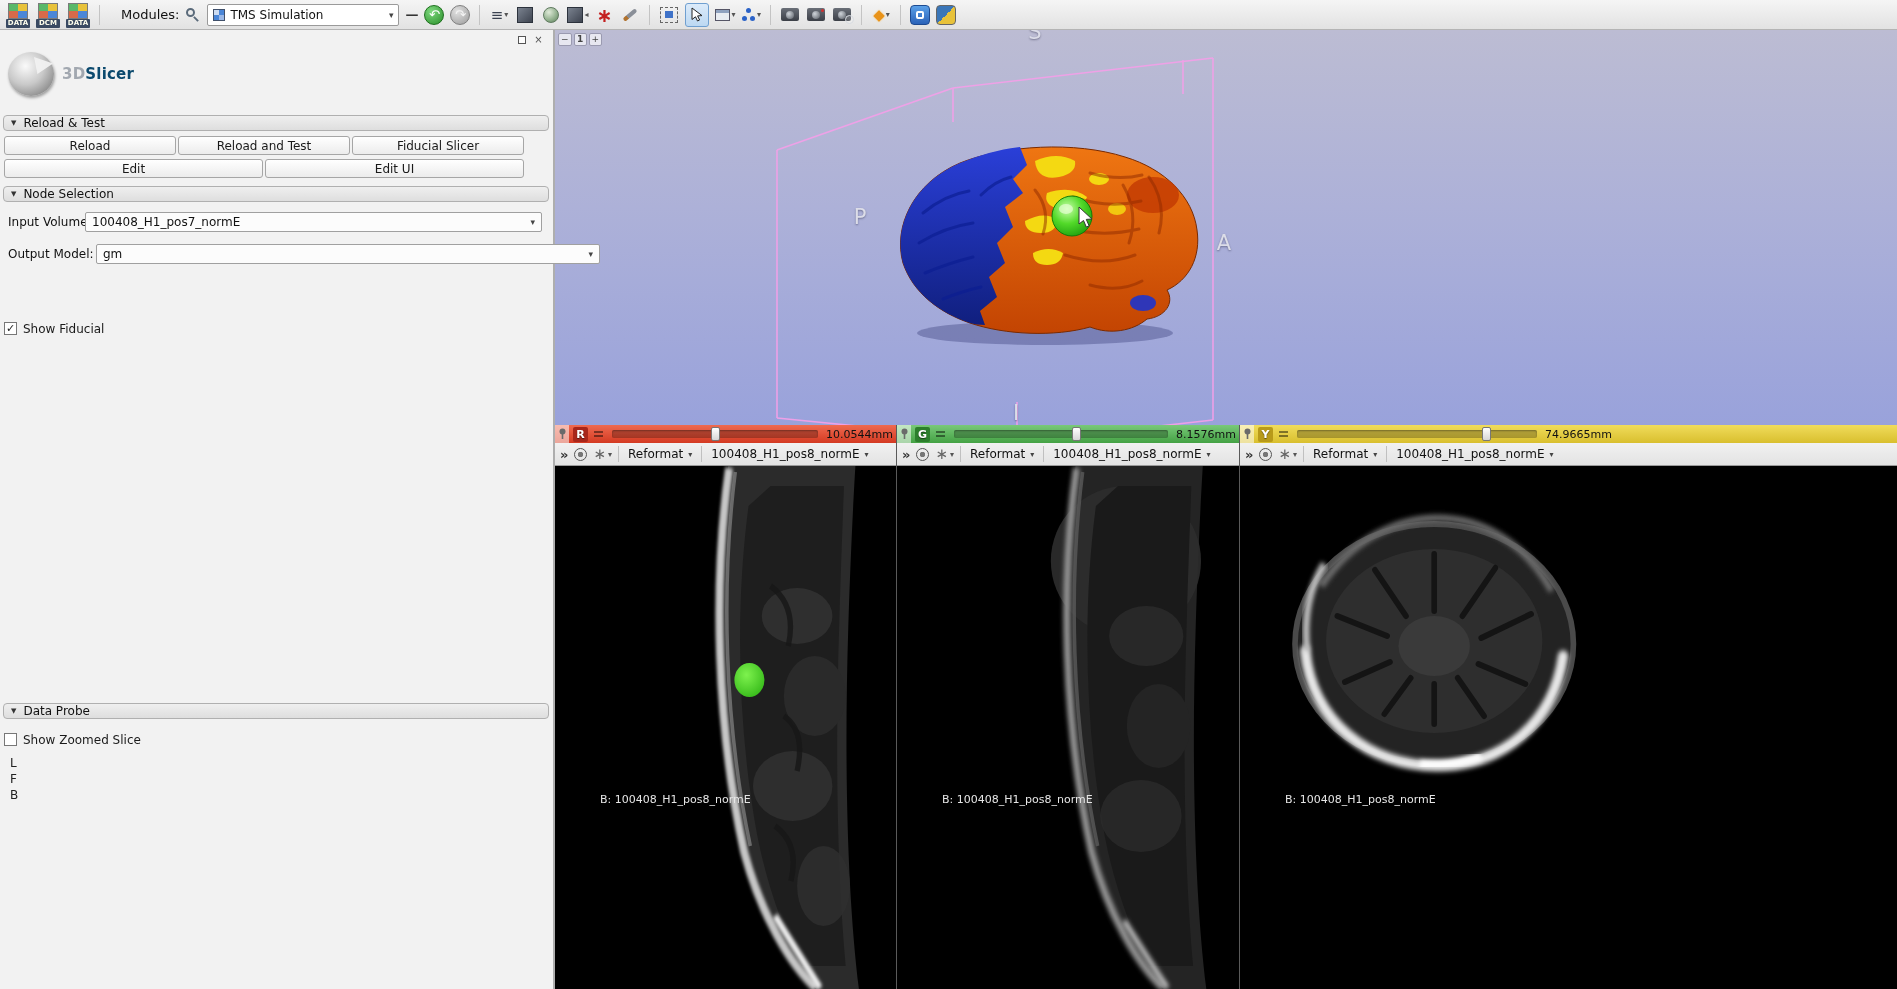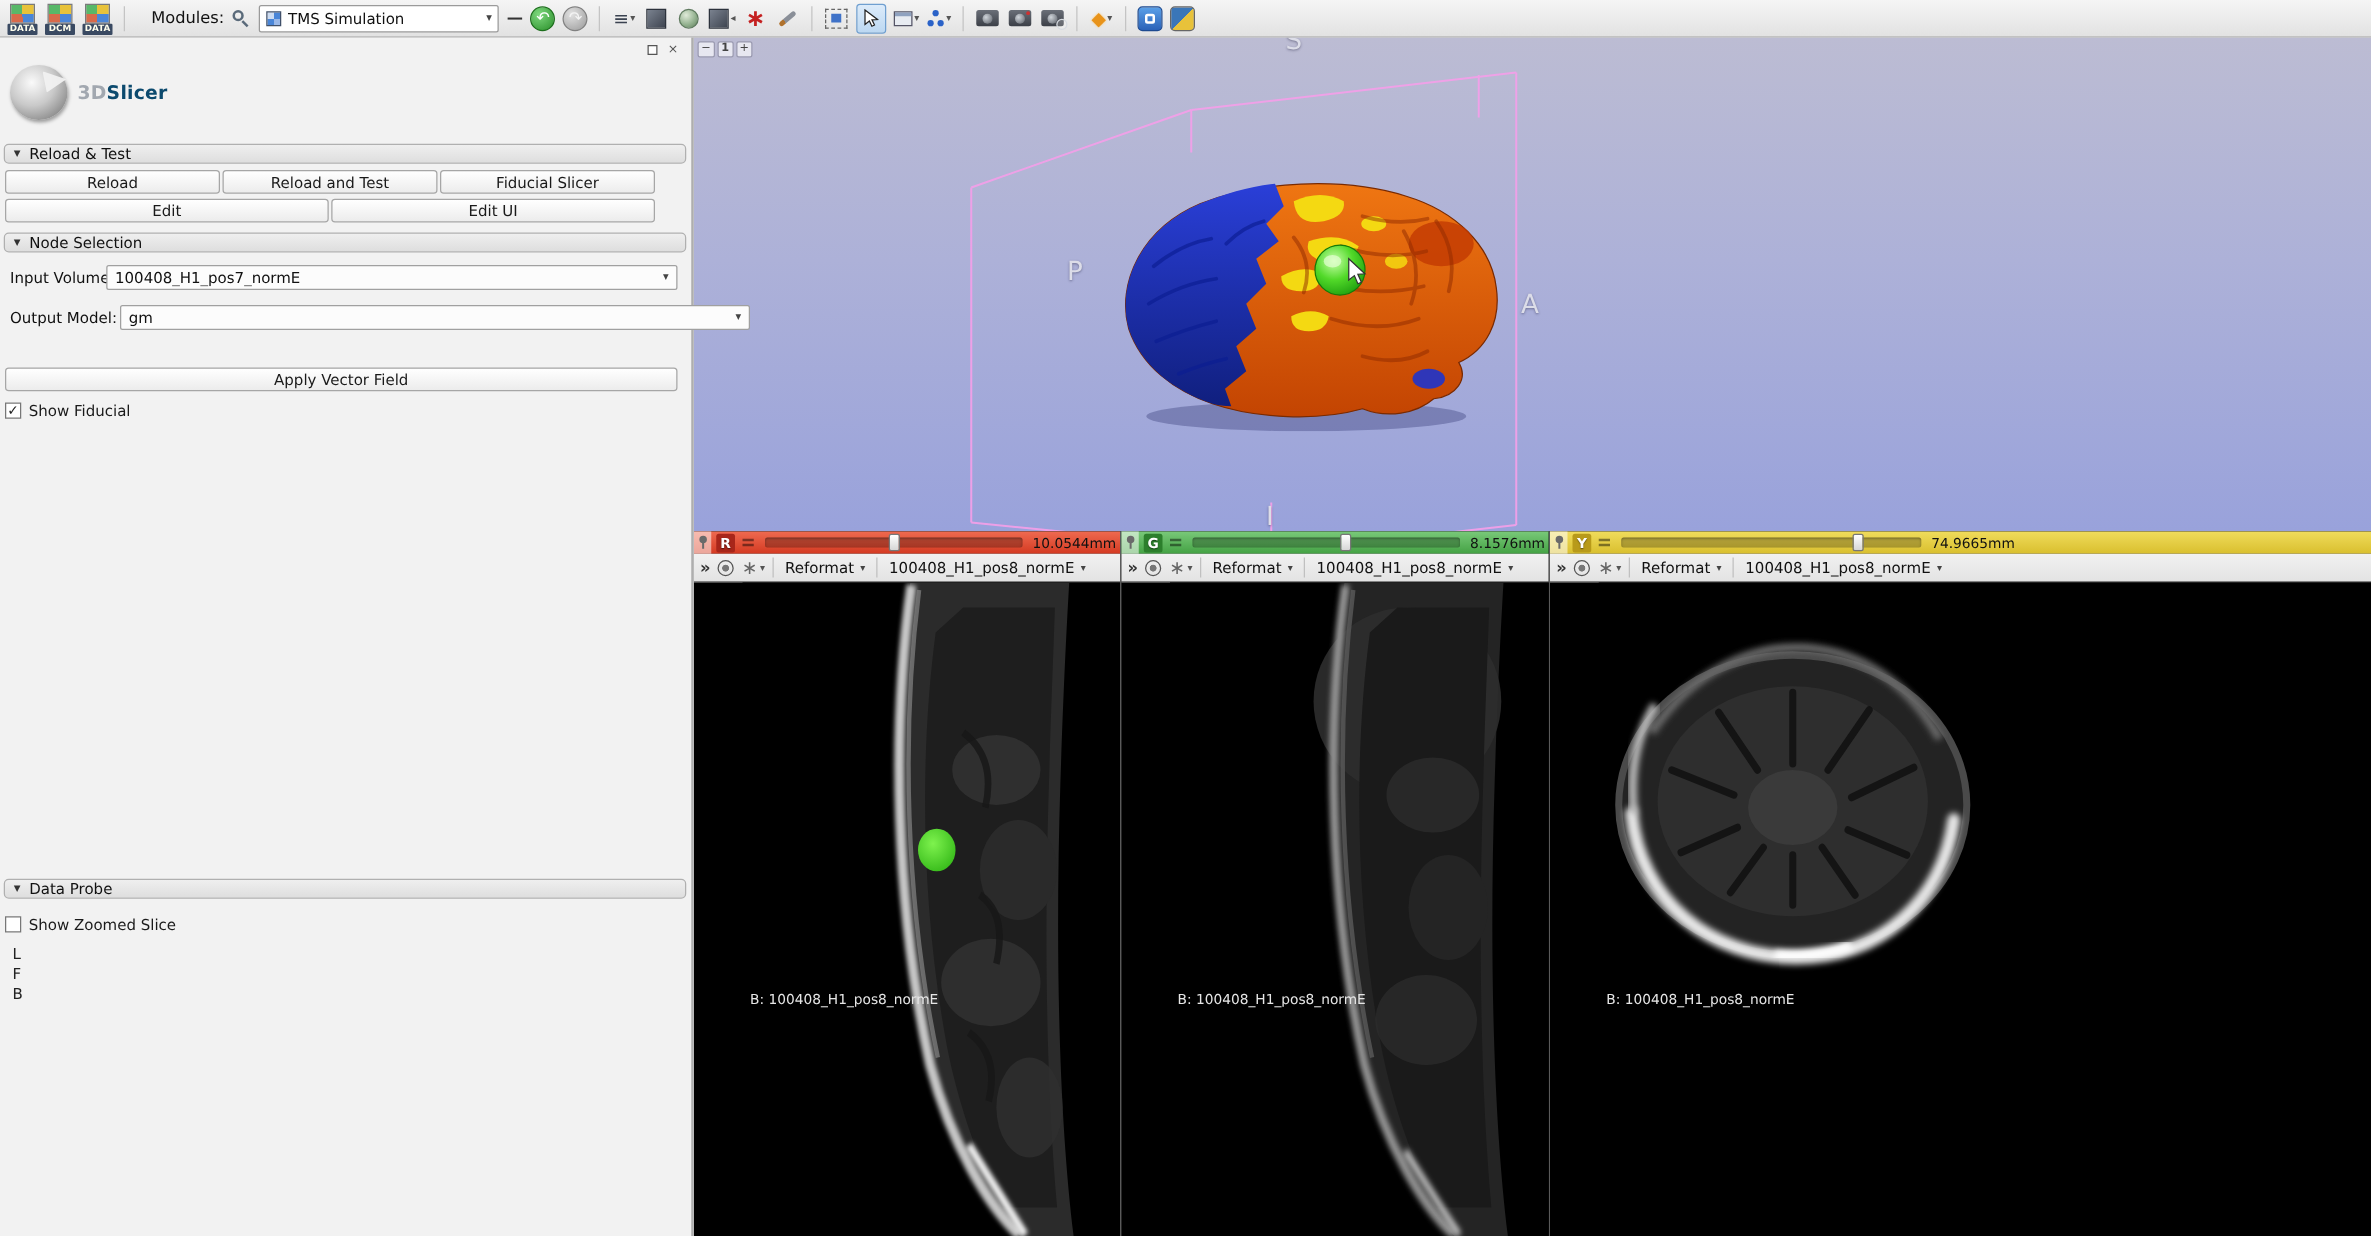--- a/index.html
+++ b/index.html
@@ -276,23 +276,20 @@
         <span class="combo-arrow">▾</span>
       </div>
     </div>
     <div class="field-row" style="top:214px">
       <span class="field-label">Output Model:</span>
       <div class="combo" style="left:96px; width:504px;">
         <span class="ctext">gm</span>
         <span class="combo-arrow">▾</span>
       </div>
     </div>
-    <div class="btn-row" style="top:264px; width:538px;">
-      <button class="pbtn">Apply Vector Field</button>
-    </div>
     <div class="cb-row" style="top:291px">
       <span class="cb">✓</span>
       <span>Show Fiducial</span>
     </div>
 
     <div class="sect" style="top:673px">
       <span class="sect-arrow">▼</span>
       <span>Data Probe</span>
     </div>
     <div class="cb-row" style="top:702px">

